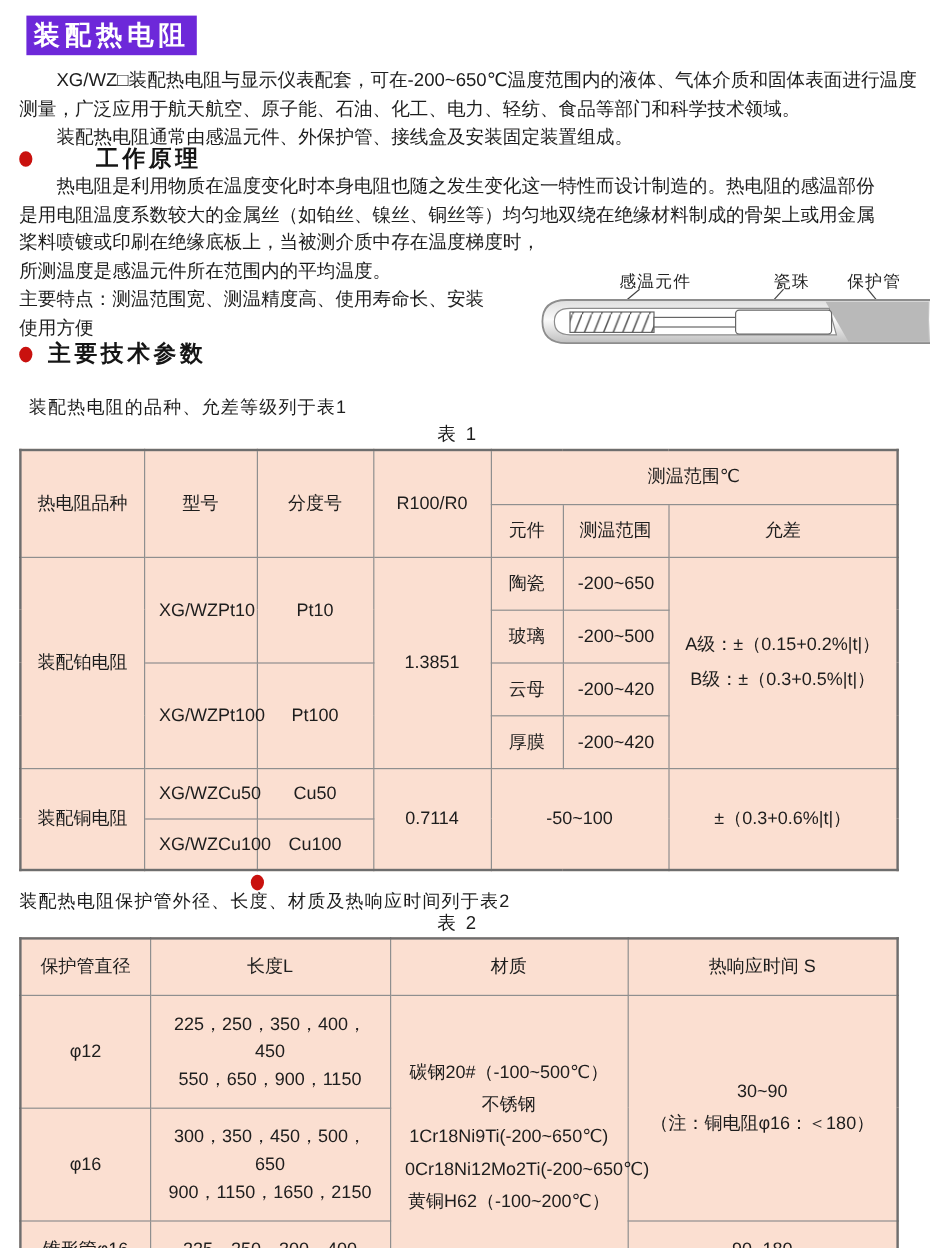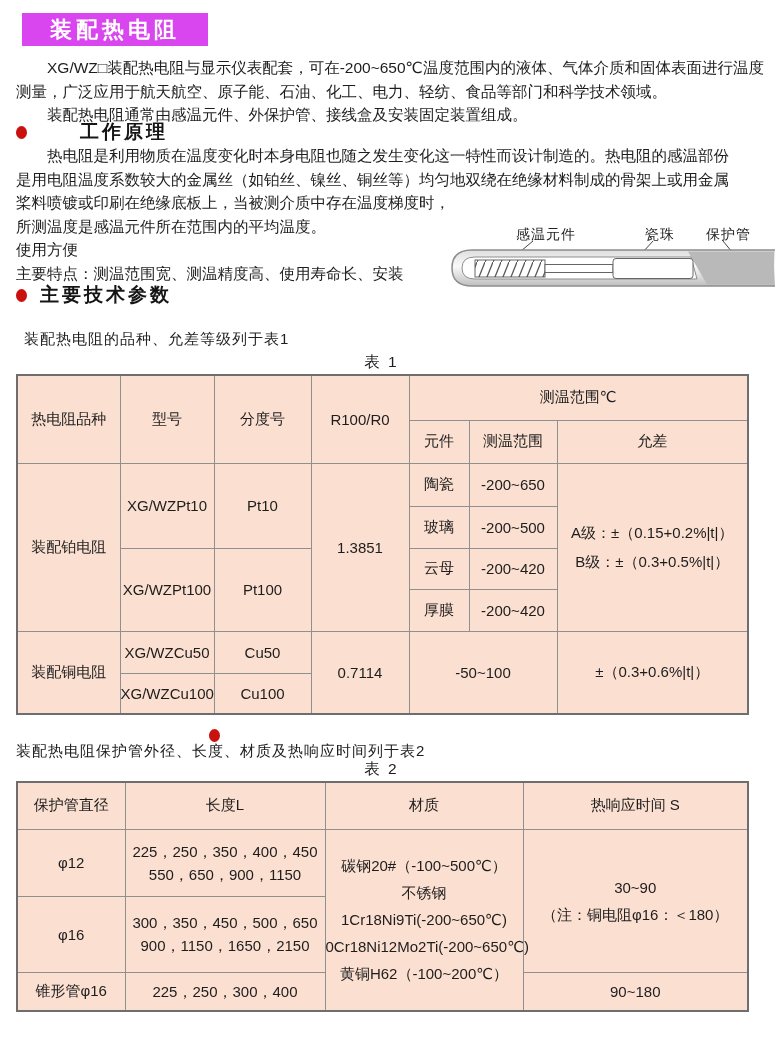--- a/index.html
+++ b/index.html
@@ -5,22 +5,22 @@
   html,body{margin:0;padding:0;}
   body{
     width:780px;height:1040px;position:relative;background:#ffffff;
     font-family:"Liberation Sans","DejaVu Sans",sans-serif;color:#1d1d1d;
     overflow:hidden;
   }
   .abs{position:absolute;}
   
   .banner{
     left:22px;top:13px;height:33px;line-height:33px;
-    background:#d946ef;color:#ffffff;font-size:22px;font-weight:bold;
-    letter-spacing:4px;padding:0 28px;
+    background:#6d28d9;color:#ffffff;font-size:22px;font-weight:bold;
+    letter-spacing:4px;padding:0 6px;
   }
   
   .textblock{left:16px;width:760px;}
   .tline{font-size:15.5px;line-height:23.5px;white-space:nowrap;}
   .indent{padding-left:31px;}
   
   .section{display:flex;align-items:center;left:16px;}
   .bullet{
     width:11px;height:13px;border-radius:50%;background:#c9110e;
     margin-right:13px;flex:0 0 auto;
@@ -29,21 +29,21 @@
   
   .diag-label{font-size:14px;letter-spacing:1px;color:#222;white-space:nowrap;}
   
   .caption{font-size:15px;letter-spacing:1px;white-space:nowrap;}
   .table-title{font-size:15.5px;text-align:center;letter-spacing:2px;}
   
   table{border-collapse:collapse;table-layout:fixed;background:#fbdfd1;}
   .dtable{border:2px solid #6e6e6e;}
   .dtable td{
     border:1px solid #8f8f8f;text-align:center;vertical-align:middle;
-    font-size:15px;padding:0;color:#1d1d1d;
+    font-size:15px;padding:12px;color:#1d1d1d;
   }
   .tol-cell{text-align:left;padding-left:28px;line-height:29px;font-size:15px;}
   .len-cell{text-align:left;padding-left:14px;line-height:23px;}
   .mat-cell{text-align:left;padding-left:9px;line-height:27px;font-size:14.5px;}
   .resp-cell{line-height:27px;}
 </style>
 </head>
 <body>
 
 <div class="abs banner">装配热电阻</div>
@@ -57,22 +57,22 @@
 <div class="abs section" style="top:119px;gap:40px;">
   <span class="bullet"></span>
   <span class="section-title">工作原理</span>
 </div>
 
 <div class="abs textblock" style="top:144px;">
   <div class="tline indent">热电阻是利用物质在温度变化时本身电阻也随之发生变化这一特性而设计制造的。热电阻的感温部份</div>
   <div class="tline">是用电阻温度系数较大的金属丝（如铂丝、镍丝、铜丝等）均匀地双绕在绝缘材料制成的骨架上或用金属</div>
   <div class="tline">桨料喷镀或印刷在绝缘底板上，当被测介质中存在温度梯度时，</div>
   <div class="tline">所测温度是感温元件所在范围内的平均温度。</div>
+  <div class="tline">主要特点：测温范围宽、测温精度高、使用寿命长、安装</div>
   <div class="tline">使用方便</div>
-  <div class="tline">主要特点：测温范围宽、测温精度高、使用寿命长、安装</div>
 </div>
 
 <span class="abs diag-label" style="left:516px;top:226px;">感温元件</span>
 <span class="abs diag-label" style="left:645px;top:226px;">瓷珠</span>
 <span class="abs diag-label" style="left:706px;top:226px;">保护管</span>
 
 <svg class="abs" style="left:445px;top:222px;" width="332" height="75" viewBox="0 0 332 75">
   <defs>
     <linearGradient id="metal" x1="0" y1="0" x2="0" y2="1">
       <stop offset="0" stop-color="#dedede"></stop>

